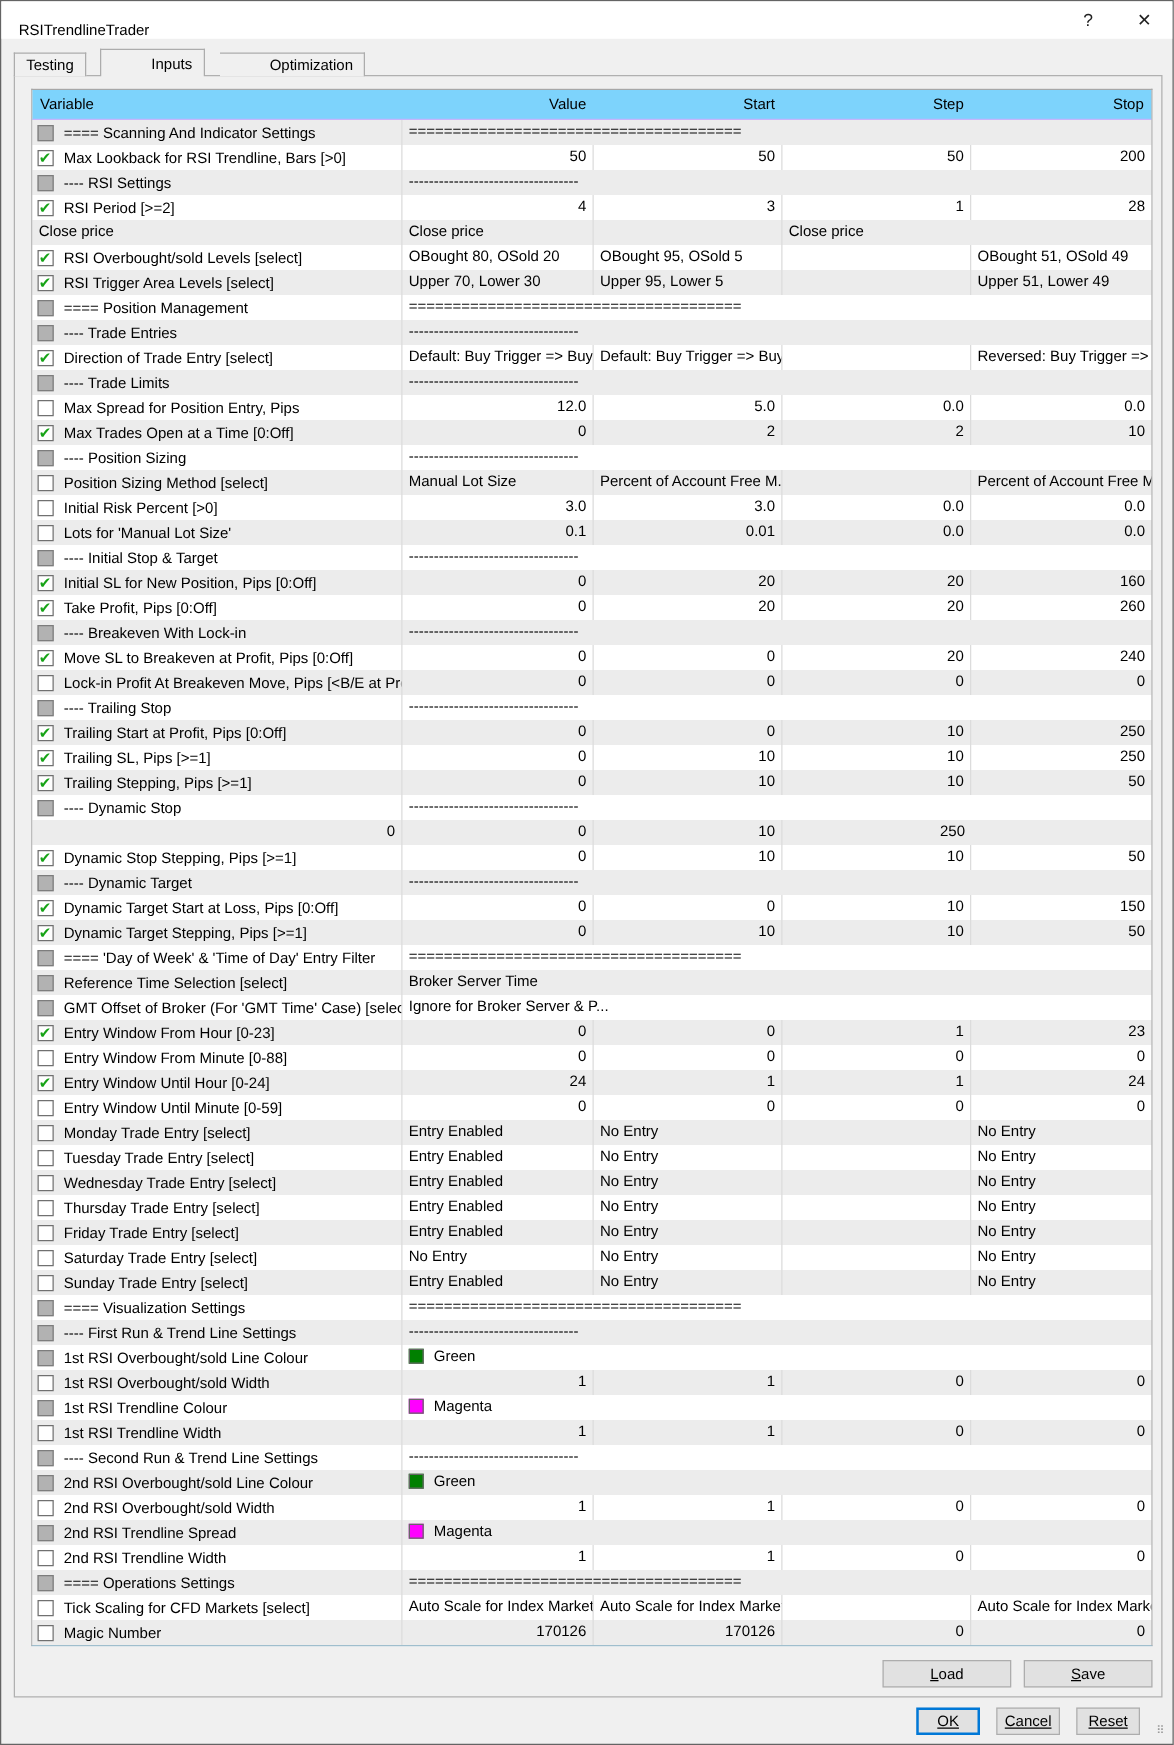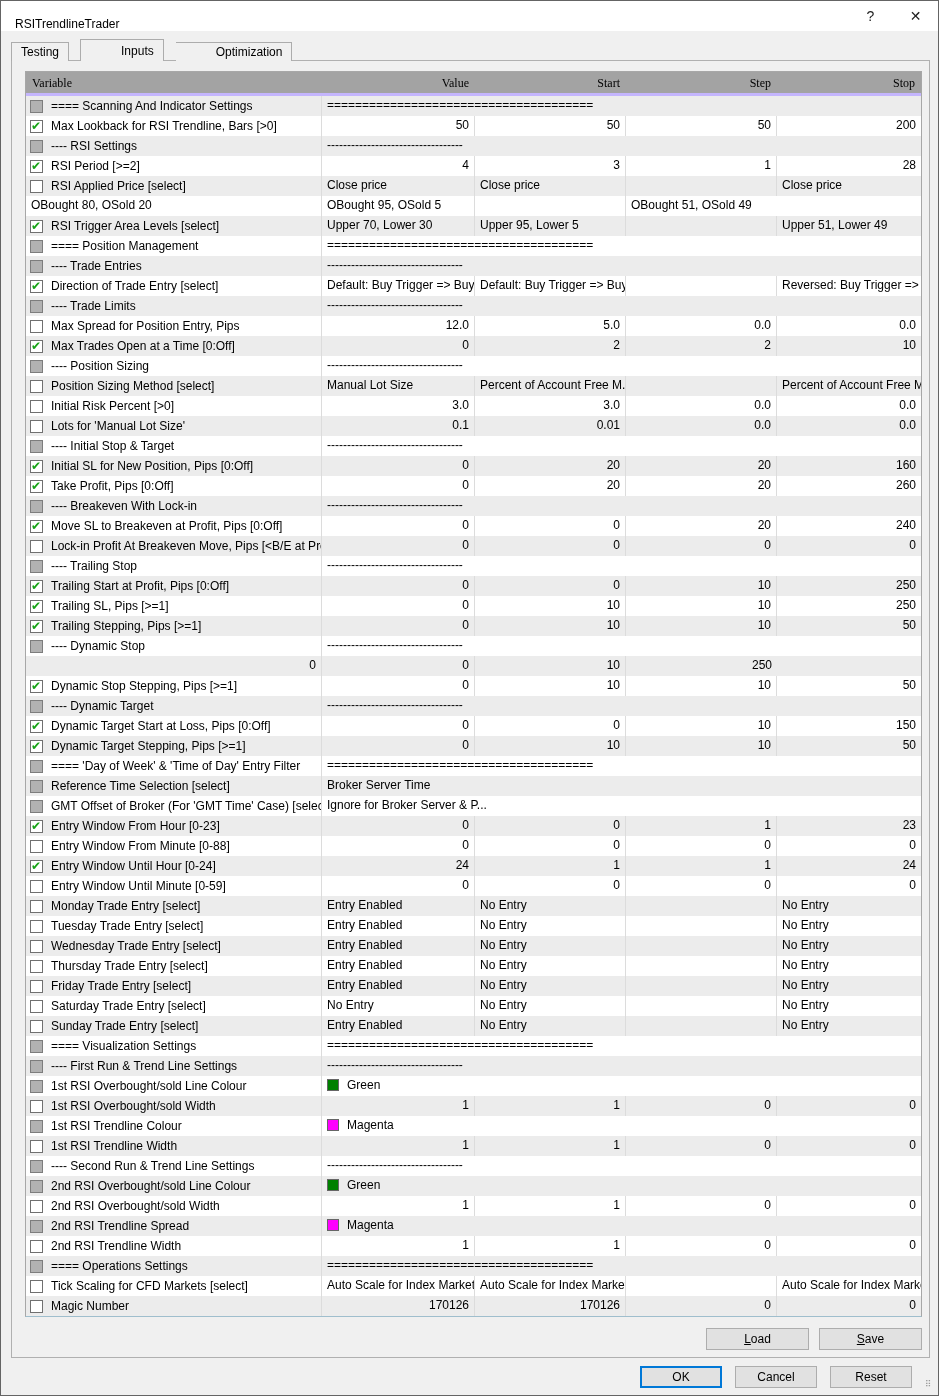--- a/index.html
+++ b/index.html
@@ -57,21 +57,21 @@
   }
   
   .ptable {
     position: absolute; left: 13px; top: 10px;
     width: 897px;
     background: #fff;
     border: 1px solid #a7a7a7;
     border-bottom-color: #9fbecd;
   }
   .grid { display: grid; grid-template-columns: 296px 153px 151px 151px 144px; }
-  .hrow { height: 24px; line-height: 23px; background: #a3a3a3; border-bottom: 3px solid #c4b5fd; font-family: Liberation Serif, serif; }
+  .hrow { height: 24px; line-height: 23px; background: #7dd3fc; border-bottom: 1px solid #c4b5fd; }
   .hcell { padding: 0 6px; white-space: nowrap; overflow: hidden; }
   .hcell.right { text-align: right; }
   .row { height: 20px; line-height: 19px; background: #fff; }
   .row.alt { background: #ececec; }
   .cell {
     padding: 0 5px; white-space: nowrap; overflow: hidden;
     border-right: 1px solid #dcdcdc; height: 20px;
   }
   .cell:last-child { border-right: none; }
   .cell.right { text-align: right; }
@@ -107,21 +107,21 @@
   }
   .loadsave {
     position: absolute; right: 7px; bottom: 7px;
     display: flex; gap: 10px;
   }
   .loadsave .btn { width: 103px; }
   .footer {
     position: absolute; bottom: 7px; right: 26px;
     display: flex; gap: 13px;
   }
-  .footer .btn { width: 82px; }
+  .footer .btn { width: 51px; text-decoration: underline; }
   .btn.focused { border: 2px solid #0078d7; }
   .grip {
     position: absolute; right: 3px; bottom: 3px;
     width: 10px; height: 10px; color: #9a9a9a; font-size: 9px; line-height: 5px;
     letter-spacing: 1px;
   }
 </style>
 </head>
 <body>
 
@@ -177,30 +177,30 @@
           <div class="varcell">
             <span class="cb checked"></span>
             <span>RSI Period [&gt;=2]</span>
           </div>
           <div class="cell right">4</div>
           <div class="cell right">3</div>
           <div class="cell right">1</div>
           <div class="cell right">28</div>
         </div>
         <div class="grid row alt">
-          <div class="varcell">
-            <span class="cb unchecked"></span>
-            <span>RSI Applied Price [select]</span>
-          </div>
           <div class="cell">Close price</div>
           <div class="cell">Close price</div>
           <div class="cell"></div>
           <div class="cell">Close price</div>
         </div>
         <div class="grid row">
+          <div class="varcell">
+            <span class="cb checked"></span>
+            <span>RSI Overbought/sold Levels [select]</span>
+          </div>
           <div class="cell">OBought 80, OSold 20</div>
           <div class="cell">OBought 95, OSold 5</div>
           <div class="cell"></div>
           <div class="cell">OBought 51, OSold 49</div>
         </div>
         <div class="grid row alt">
           <div class="varcell">
             <span class="cb checked"></span>
             <span>RSI Trigger Area Levels [select]</span>
           </div>

